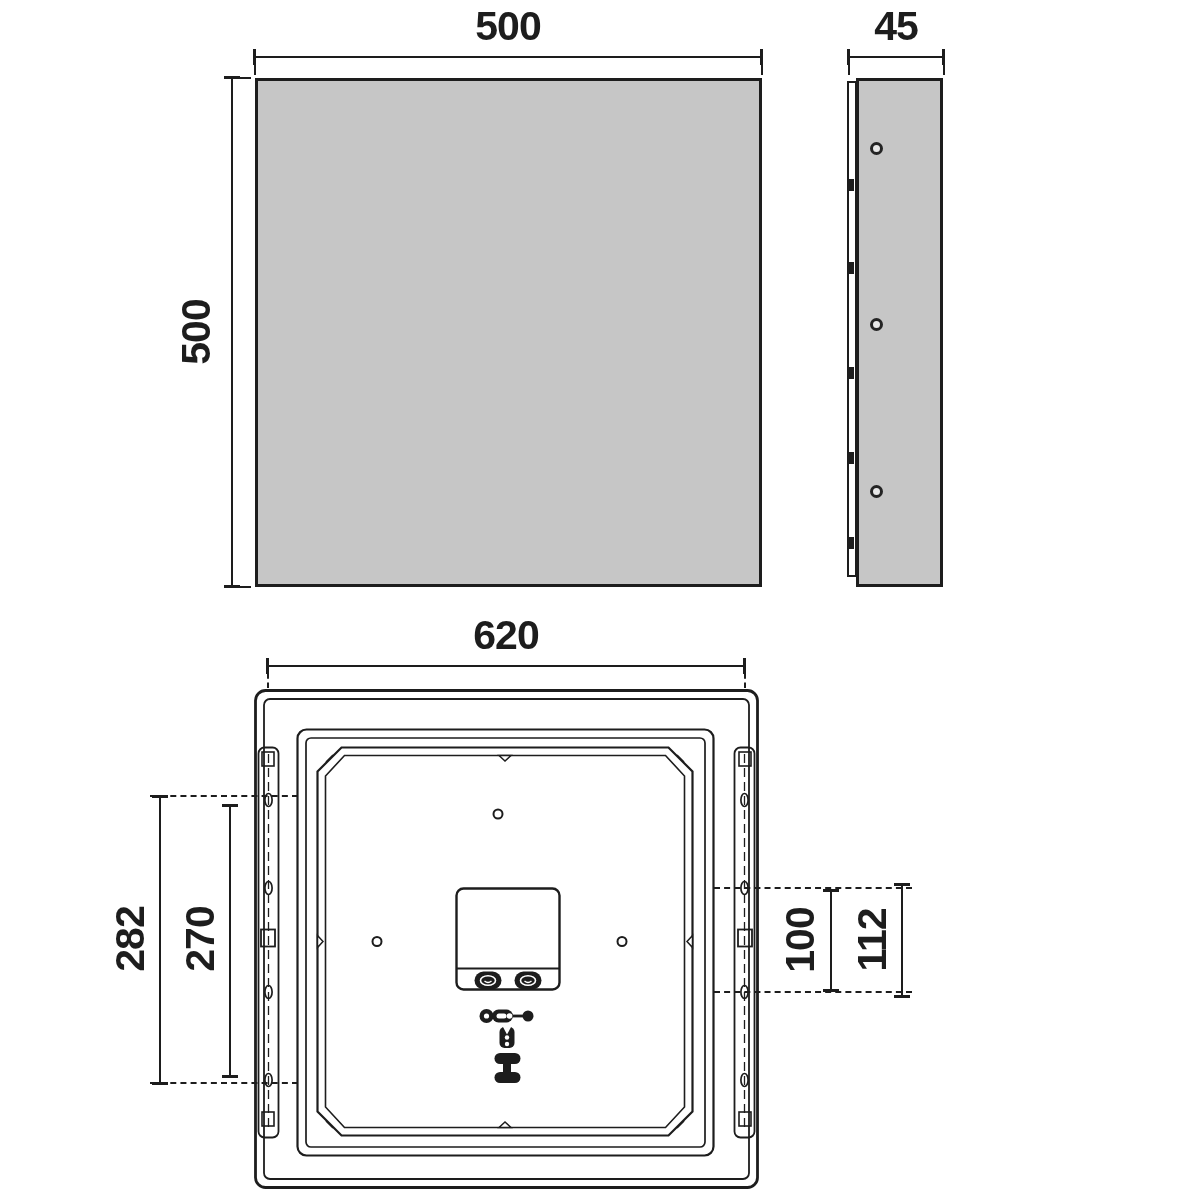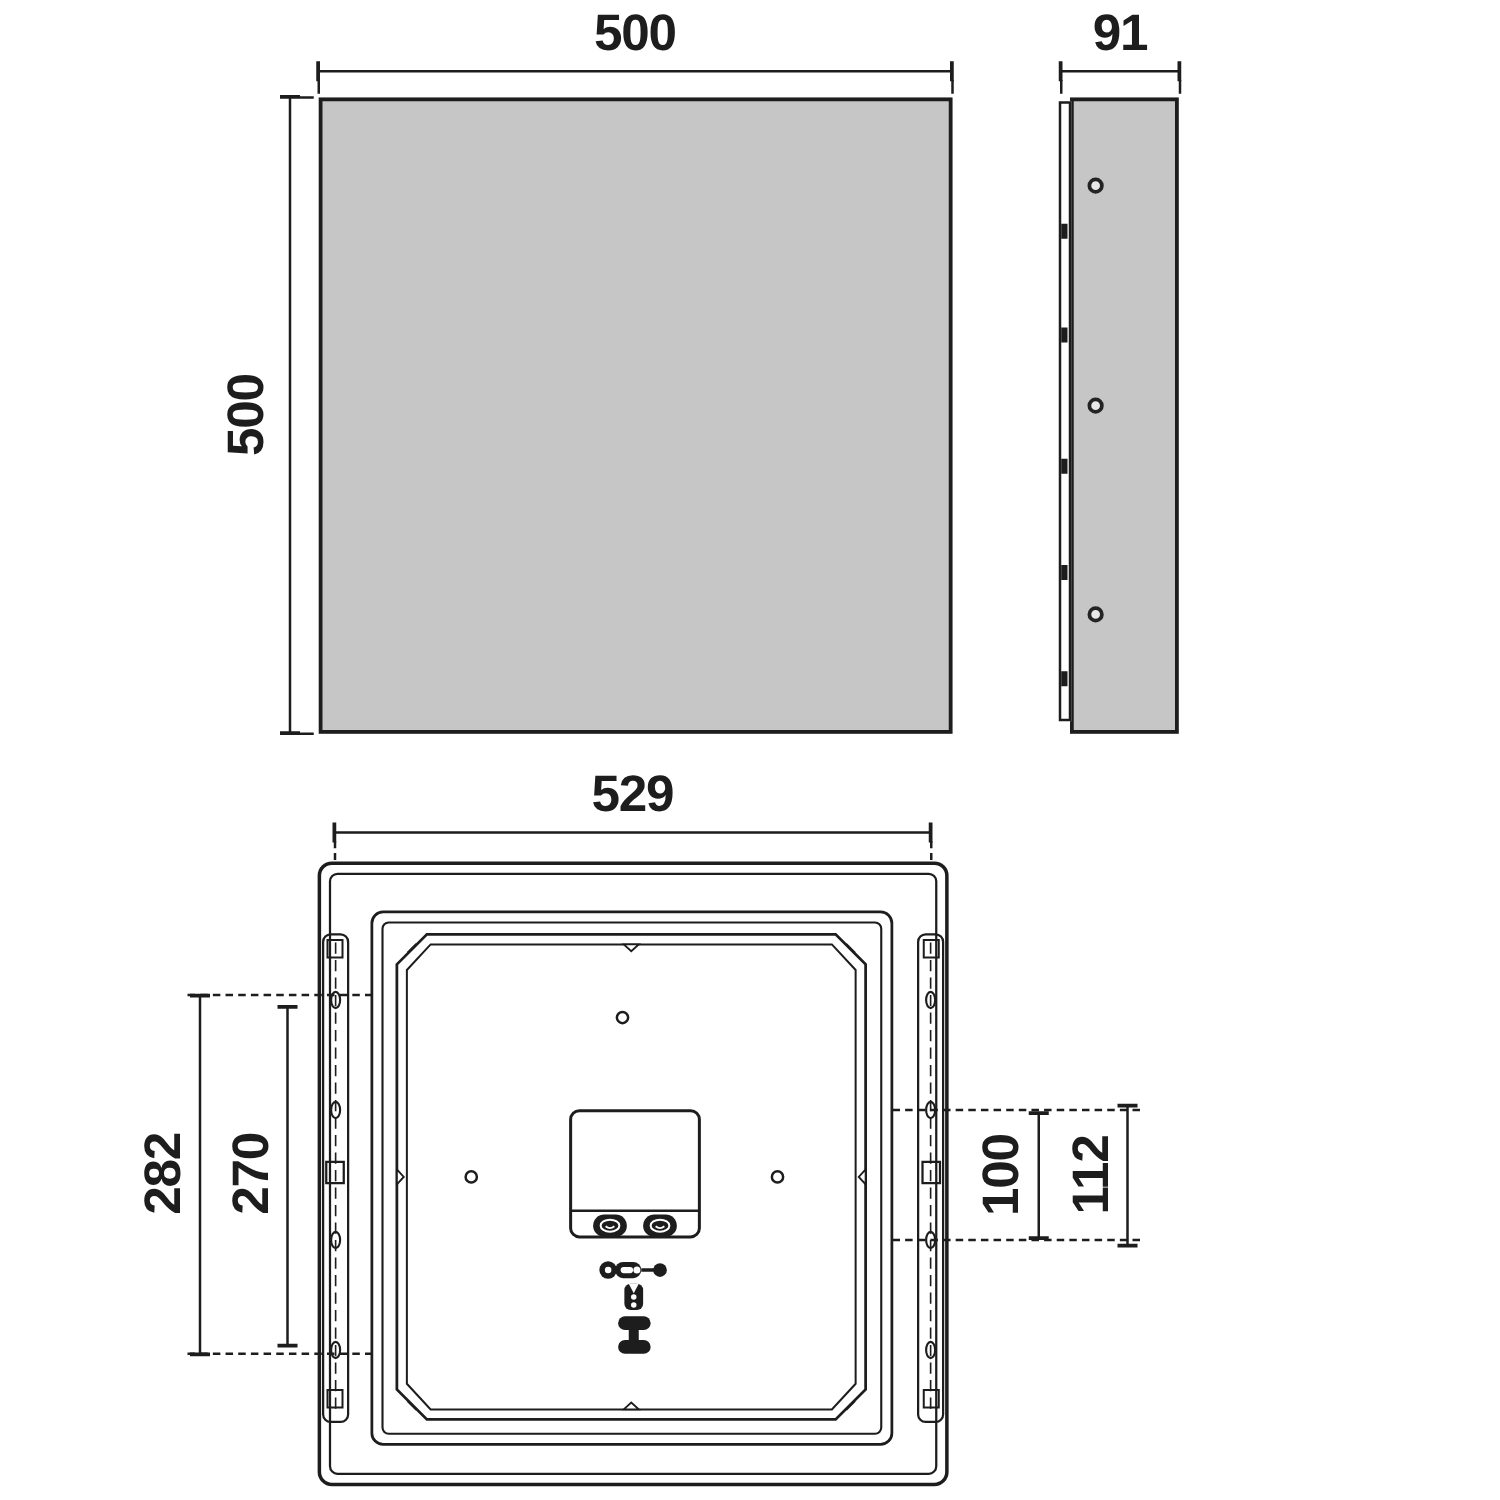--- a/index.html
+++ b/index.html
@@ -67,21 +67,21 @@
   <div class="hole" style="left:870px;top:142px;"></div>
   <div class="hole" style="left:870px;top:318px;"></div>
   <div class="hole" style="left:870px;top:485px;"></div>
 
   <div>
     <div class="dlh" style="left:849px;top:56px;width:95px;"></div>
     <div class="tkv" style="left:847px;top:49px;"></div>
     <div class="tkv" style="left:942px;top:49px;"></div>
     <div class="dshv" style="left:848px;top:64px;height:11px;"></div>
     <div class="dshv" style="left:943px;top:64px;height:11px;"></div>
-    <div class="dim-label" style="left:846px;top:4px;width:100px;">91</div>
+    <div class="dim-label" style="left:846px;top:4px;width:100px;">45</div>
   </div>
 
   <svg class="abs" style="left:100px;top:605px;" width="840" height="595" viewBox="100 605 840 595">
 
     <rect class="ln" x="255.5" y="690.5" width="502" height="497" rx="10" stroke-width="2.8"></rect>
     <rect class="ln" x="264" y="699" width="485" height="480" rx="6" stroke-width="1.8"></rect>
 
     <g>
       <rect class="ln" x="258.5" y="747.5" width="20" height="390" rx="6" stroke-width="1.8" fill="#fff"></rect>
       <rect class="ln" x="262" y="752" width="12" height="14" stroke-width="1.6"></rect>
@@ -158,21 +158,21 @@
       <rect x="494.5" y="1072" width="26" height="11" rx="5.5" fill="var(--line)"></rect>
     </g>
   </svg>
 
   <div>
     <div class="dlh" style="left:268px;top:665px;width:477px;"></div>
     <div class="tkv" style="left:266px;top:658px;"></div>
     <div class="tkv" style="left:743px;top:658px;"></div>
     <div class="dshv" style="left:267px;top:673px;height:15px;"></div>
     <div class="dshv" style="left:744px;top:673px;height:15px;"></div>
-    <div class="dim-label" style="left:456px;top:613px;width:100px;">529</div>
+    <div class="dim-label" style="left:456px;top:613px;width:100px;">620</div>
   </div>
 
   <div>
     <div class="dshh" style="left:150px;top:795px;width:148px;"></div>
     <div class="dshh" style="left:150px;top:1082px;width:148px;"></div>
     <div class="dlv" style="left:159px;top:796px;height:287px;"></div>
     <div class="tkh" style="left:152px;top:794.5px;"></div>
     <div class="tkh" style="left:152px;top:1081.5px;"></div>
     <div class="dim-label rot" style="left:80px;top:917px;width:100px;">282</div>
     <div class="dlv" style="left:229px;top:805px;height:271px;"></div>

